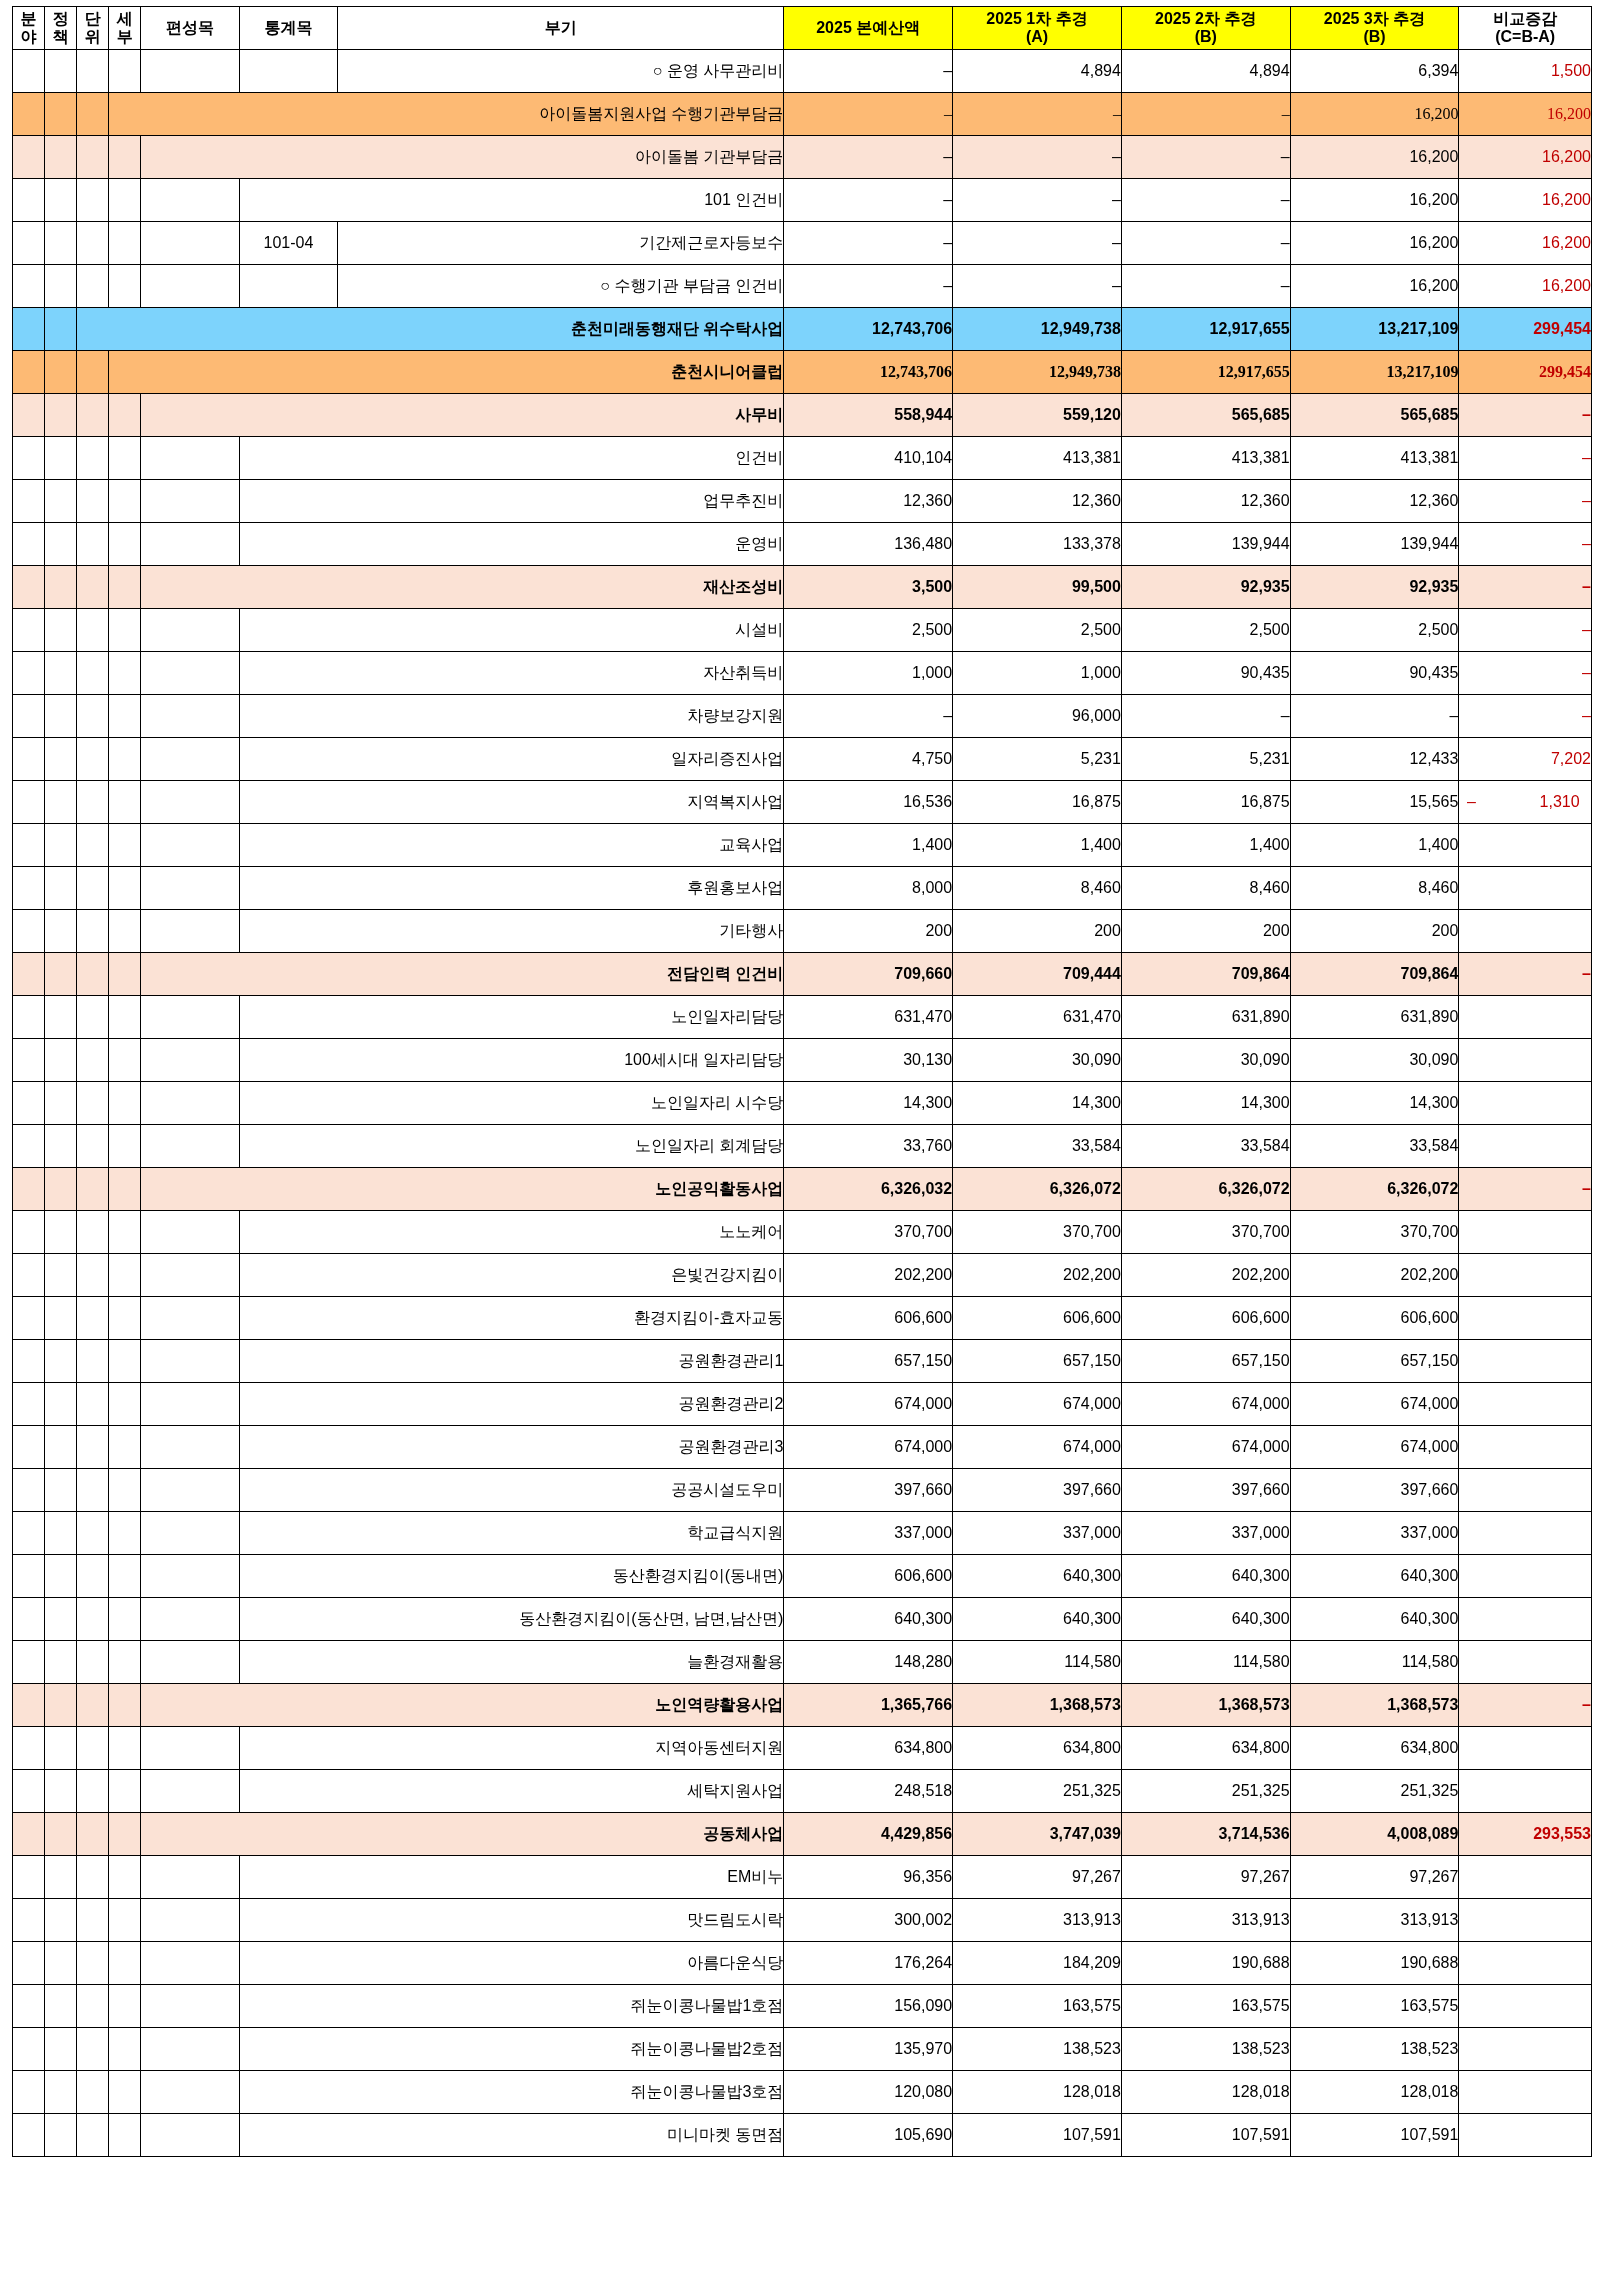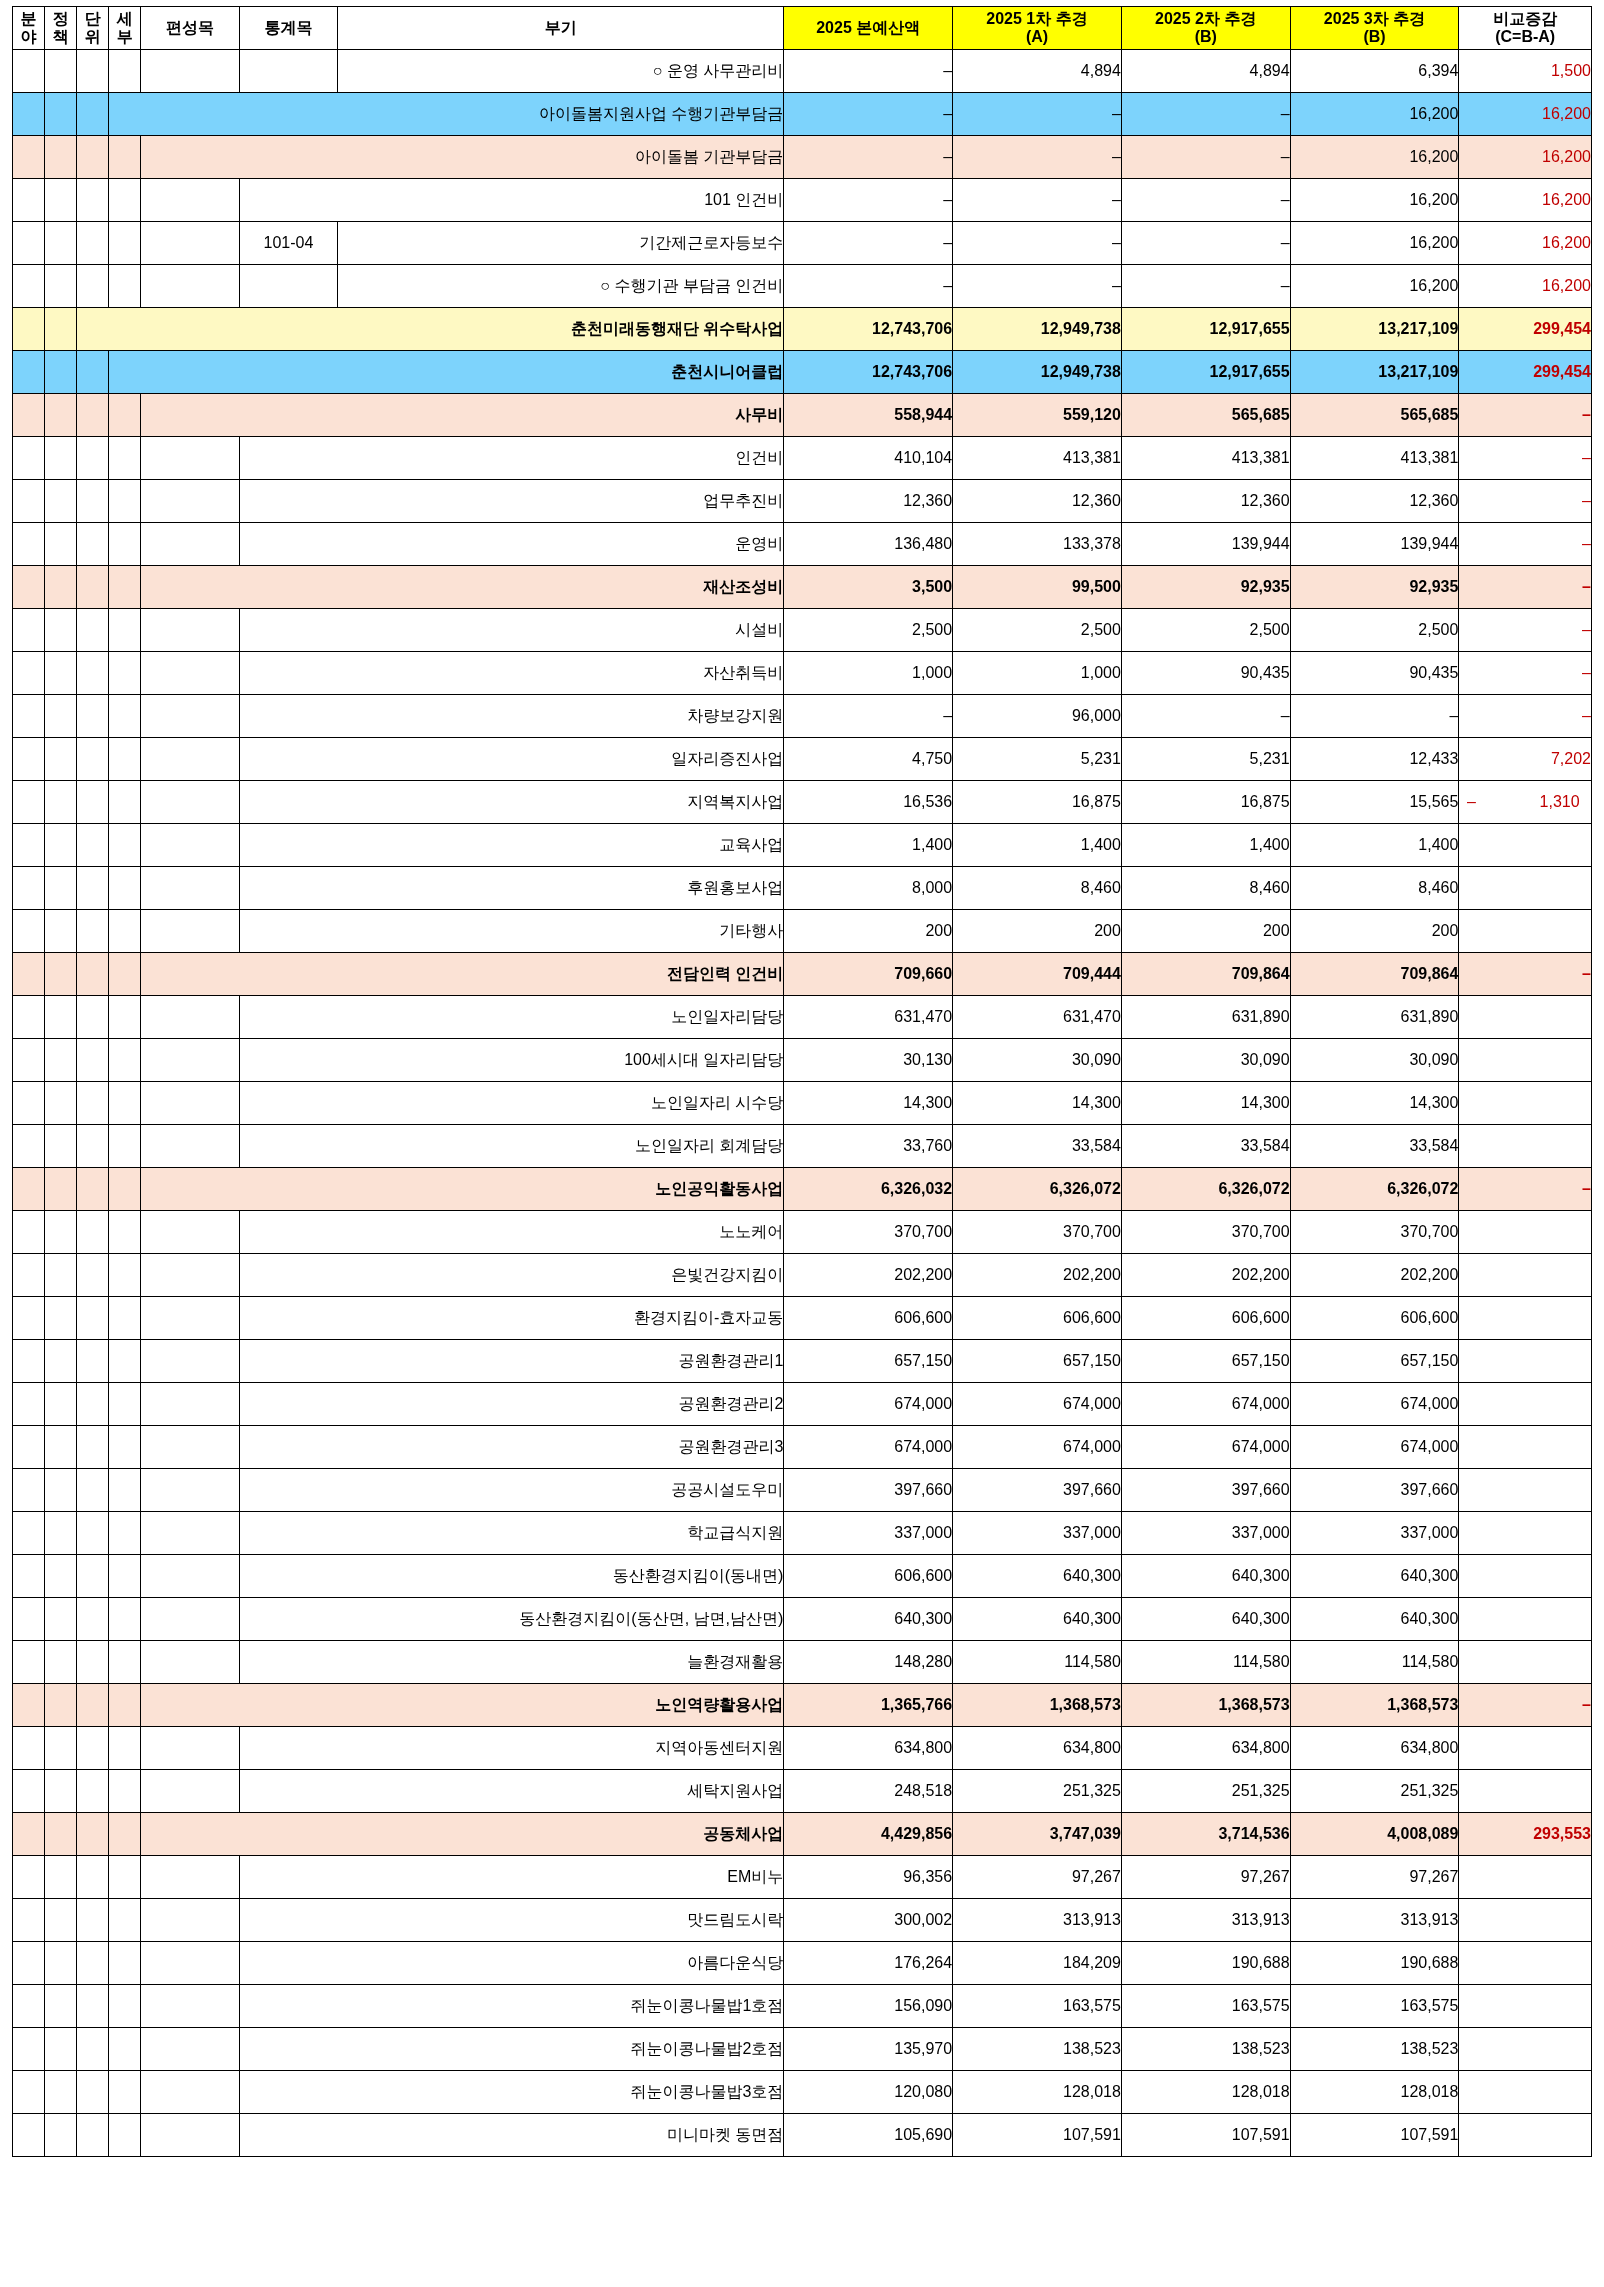--- a/index.html
+++ b/index.html
@@ -76,22 +76,22 @@
     text-align: right;
     padding-right: 11.4px;
     font-size: 16px;
   }
   td.code {
     text-align: center;
     font-size: 16px;
   }
 
   
-  tr.tint-blue  td { background: #fef9c3; }
-  tr.tint-green td { background: #7dd3fc; }
+  tr.tint-blue  td { background: #7dd3fc; }
+  tr.tint-green td { background: #fdba74; font-family: Liberation Serif, serif; }
   tr.tint-peach td { background: #fbe2d5; }
   tr.tint-white td { background: #ffffff; }
 
   
   .red  { color: #c00000; }
   .bold { font-weight: bold; }
 
   .minus-cell {
     display: flex;
     justify-content: space-between;

